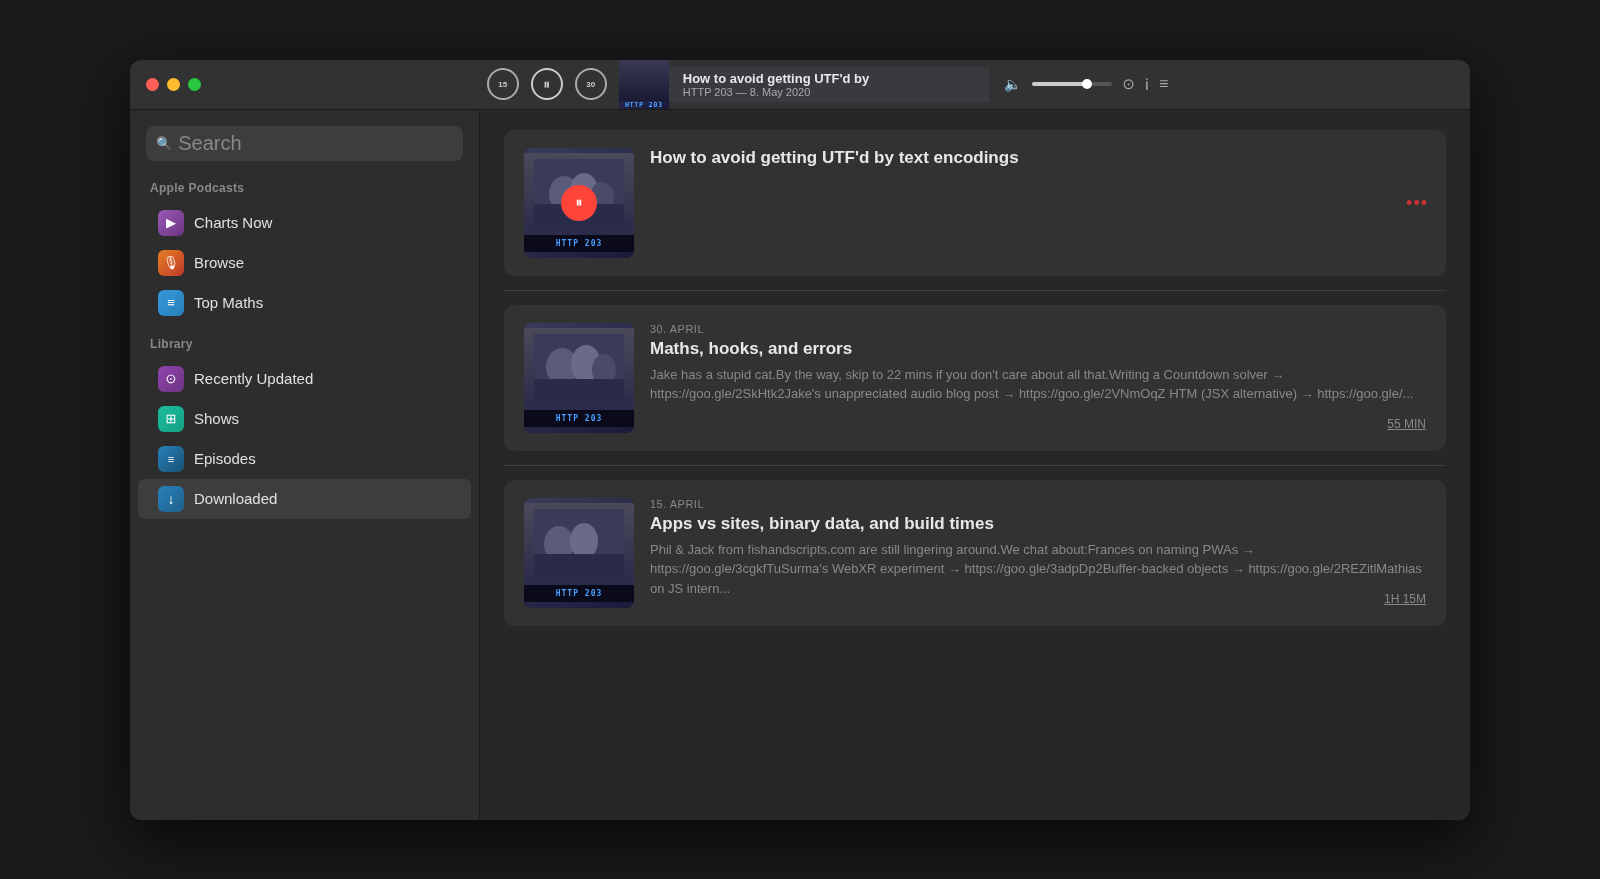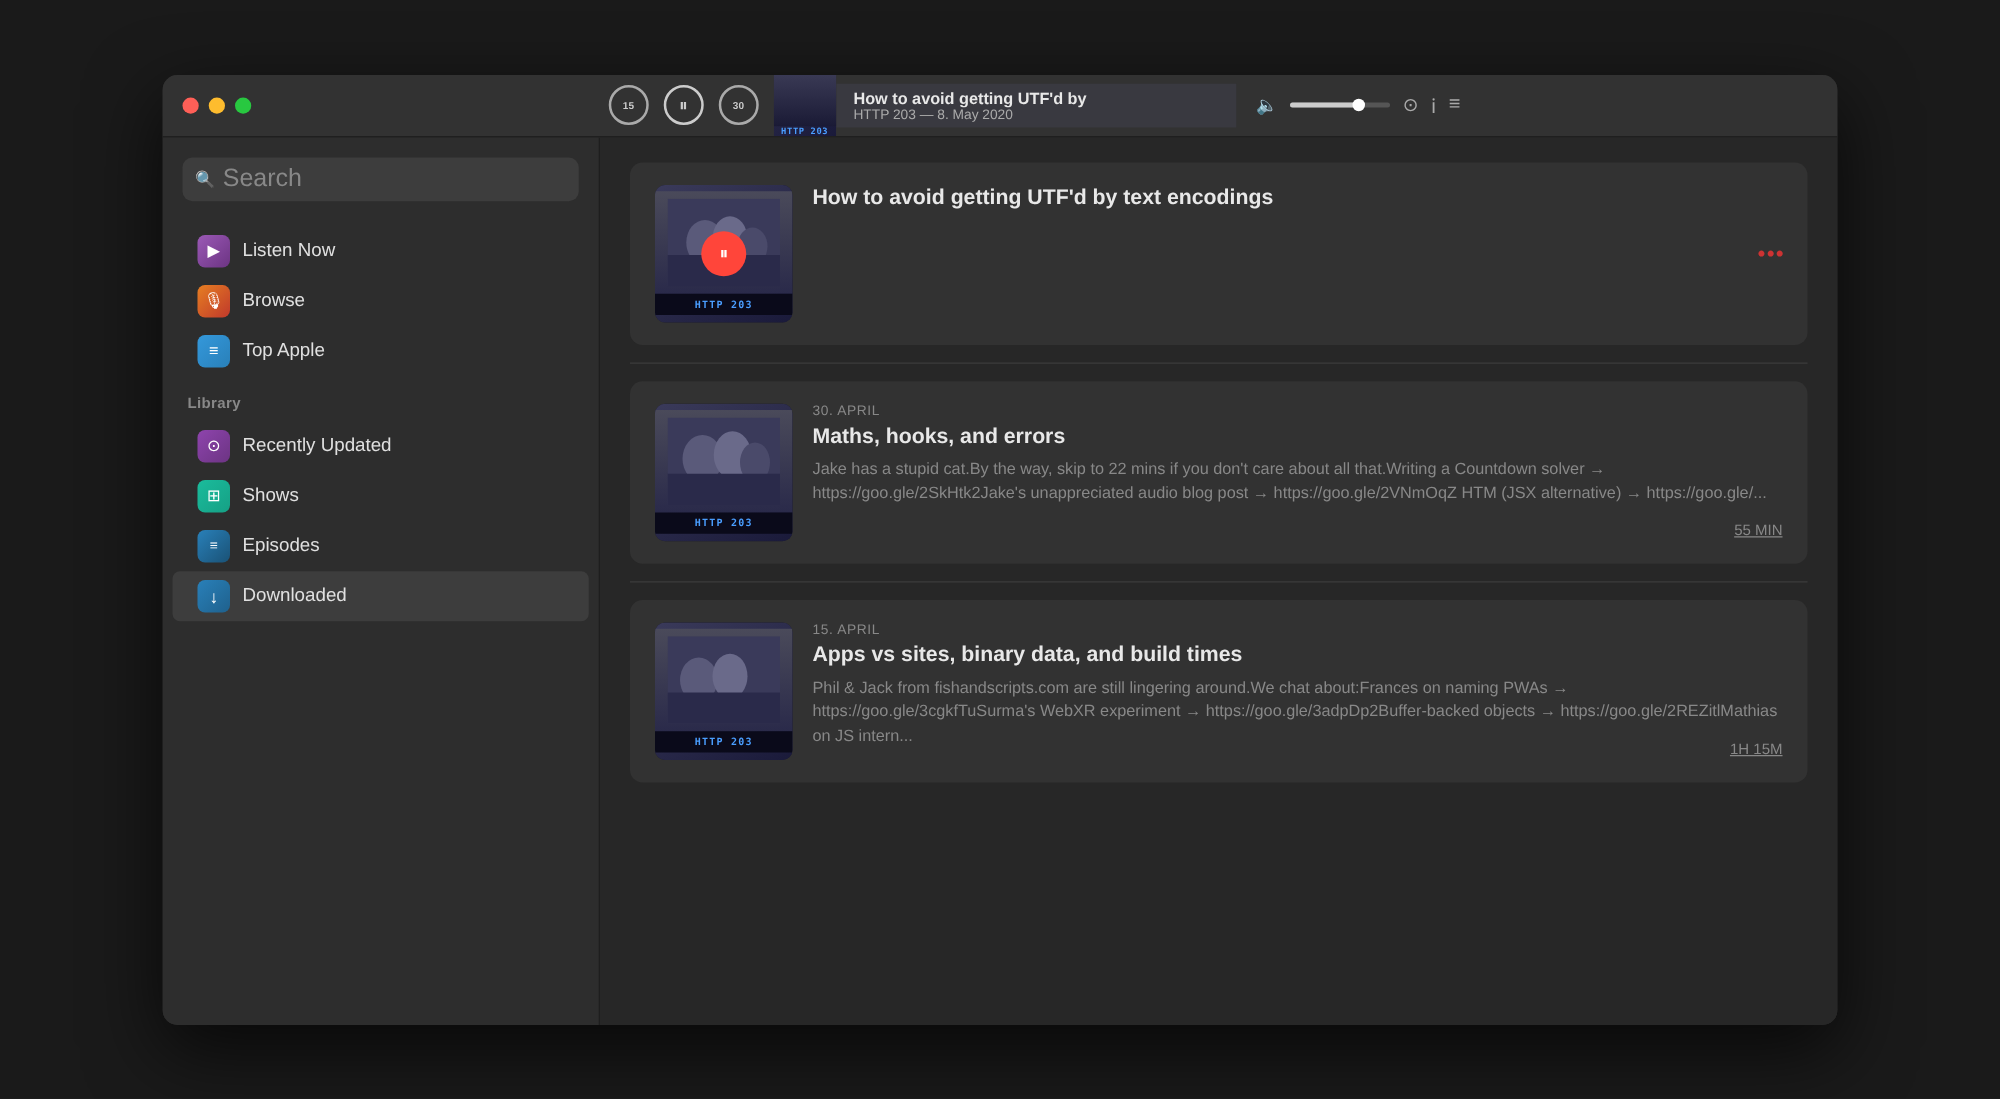--- a/index.html
+++ b/index.html
@@ -443,38 +443,39 @@
   </div>
 
   <div class="main-content">
 
     <div class="sidebar">
       <div class="search-box">
         <span class="search-icon">🔍</span>
         <input class="search-input" type="text" placeholder="Search" style="">
       </div>
 
+      <div class="section-header">Apple Podcasts</div>
 
       <div class="nav-item">
         <div class="nav-icon icon-purple">
           <span style="color:white; font-size:13px;">▶</span>
         </div>
-        <span class="nav-label">Listen Now</span>
+        <span class="nav-label">Charts Now</span>
       </div>
       <div class="nav-item">
         <div class="nav-icon icon-orange">
           <span style="color:white; font-size:13px;">🎙</span>
         </div>
         <span class="nav-label">Browse</span>
       </div>
       <div class="nav-item">
         <div class="nav-icon icon-blue-grid">
           <span style="color:white; font-size:13px;">≡</span>
         </div>
-        <span class="nav-label">Top Apple</span>
+        <span class="nav-label">Top Maths</span>
       </div>
 
       <div class="section-spacer"></div>
 
       <div class="section-header">Library</div>
 
       <div class="nav-item">
         <div class="nav-icon icon-purple2">
           <span style="color:white; font-size:13px;">⊙</span>
         </div>

